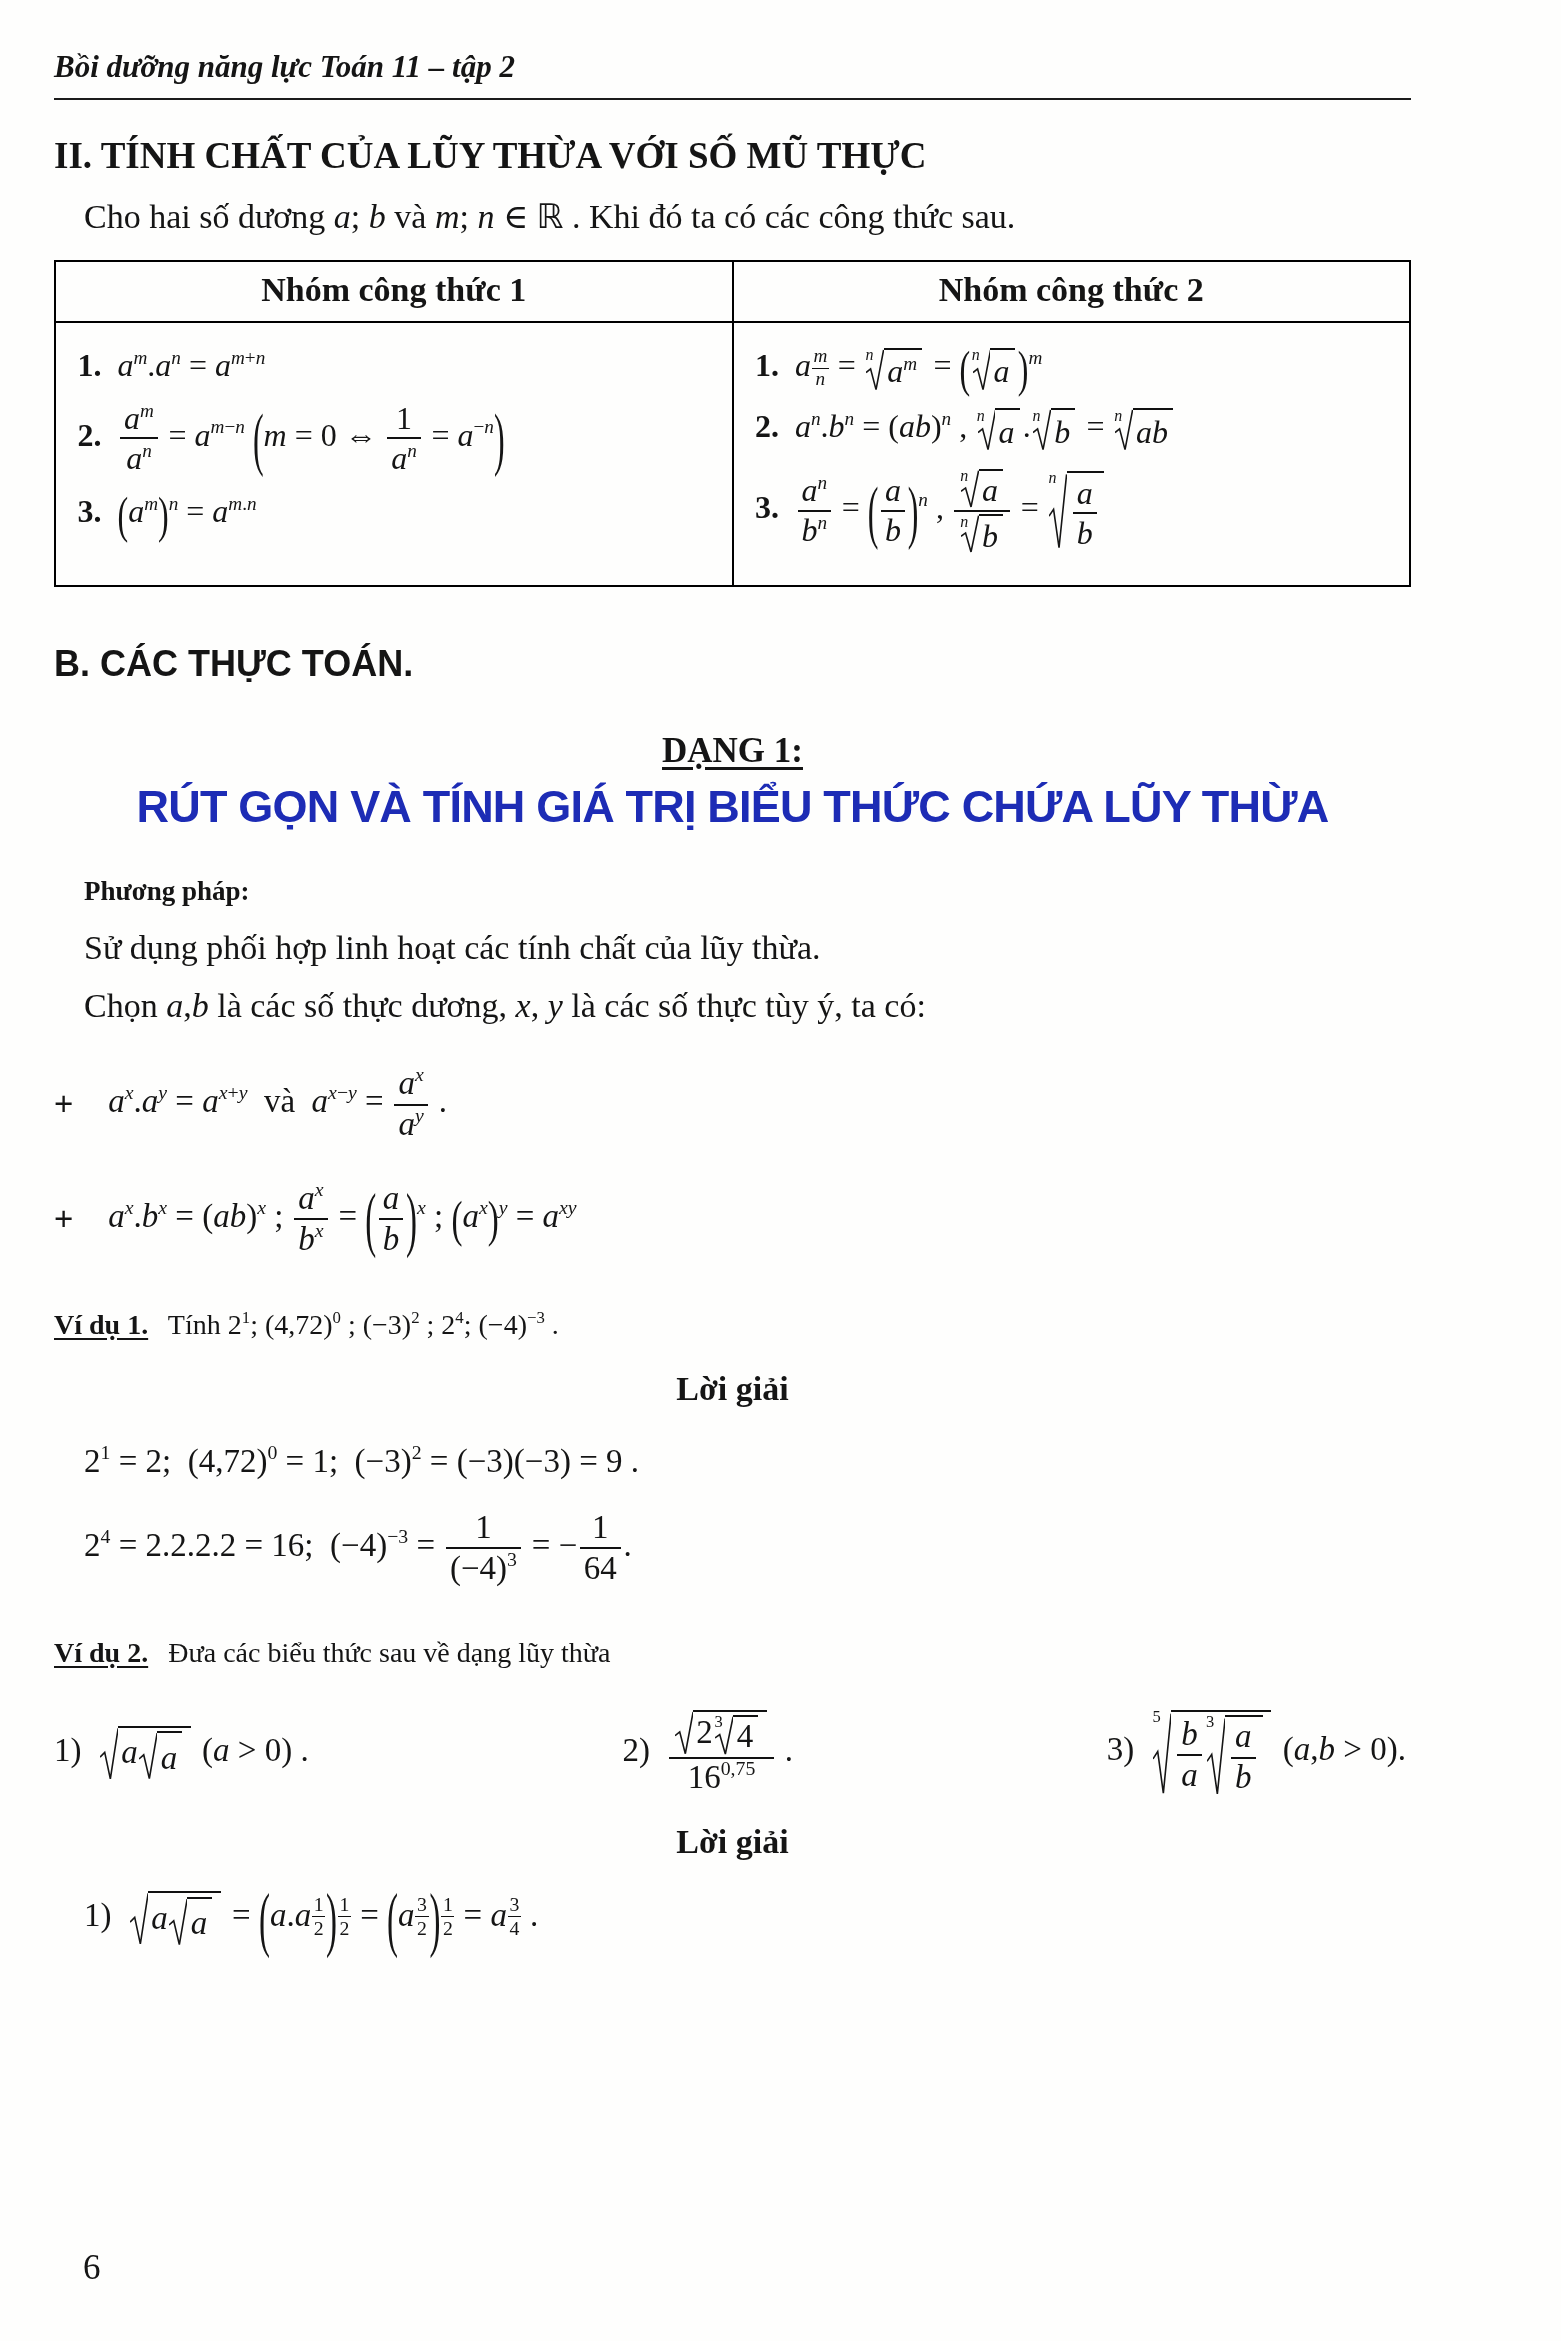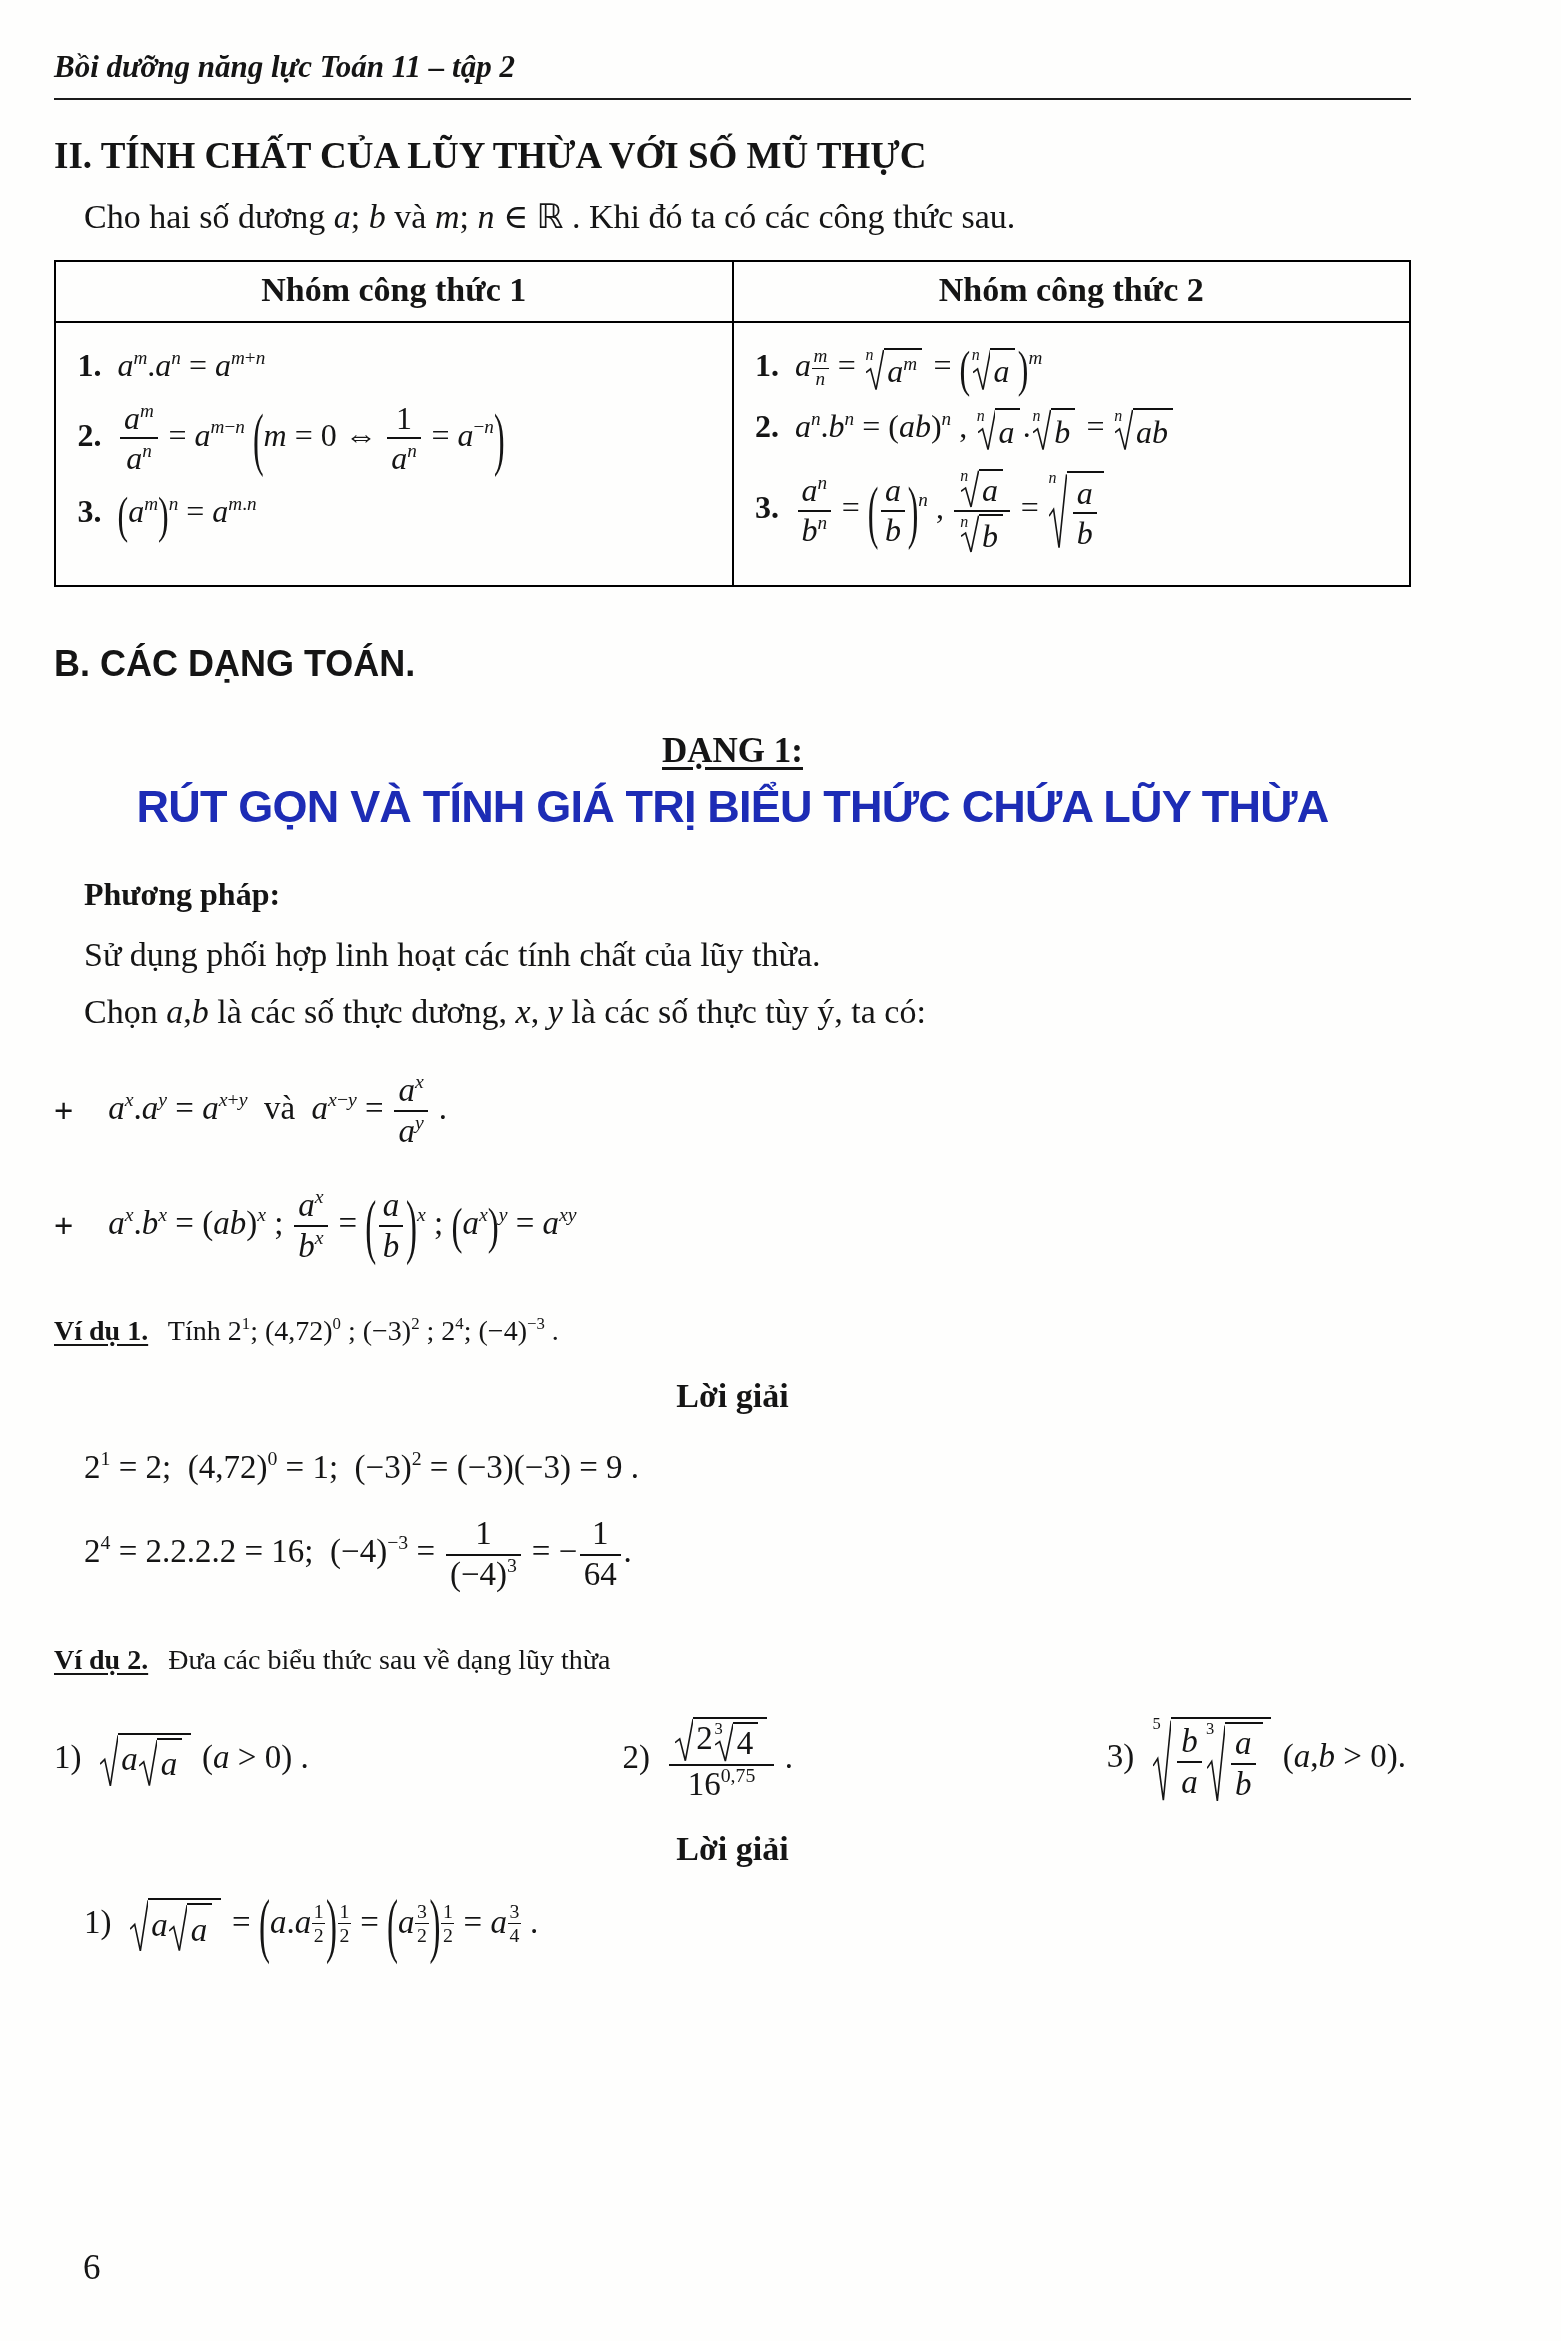--- a/index.html
+++ b/index.html
@@ -15,21 +15,21 @@
   table.formulas{border-collapse:collapse;width:100%;margin-top:3.3px;}
   .formulas th,.formulas td{border:2.5px solid #000;}
   .formulas th{font-size:34px;font-weight:700;text-align:center;padding:5px 3.3px 8.3px;}
   .formulas td{width:50%;vertical-align:top;padding:6.6px 16.5px 15px 21.5px;font-size:32px;}
   .fml{margin:16.5px 0;line-height:1.2;}
 
   .section-b{font-family:"Liberation Sans","DejaVu Sans",sans-serif;font-size:36px;font-weight:700;margin:53px 0 0;}
   .dang-label{text-align:center;font-size:35px;font-weight:700;text-decoration:underline;text-underline-offset:5px;margin:38px 0 0;}
   .dang-title{text-align:center;font-family:"Liberation Sans","DejaVu Sans",sans-serif;font-weight:700;font-size:45px;
               letter-spacing:-0.8px;color:var(--accent,#1d2cb5);margin:3px 0 0;white-space:nowrap;}
-  .method-label{font-size:32px;font-weight:700;margin:35px 0 16px;padding-left:30px;}
+  .method-label{font-size:27px;font-weight:700;margin:35px 0 16px;padding-left:30px;}
   .body-ind{margin:11.6px 0 0;padding-left:30px;}
 
   .plus-line{display:flex;align-items:center;gap:35px;margin:38px 0 0;font-size:33px;}
   .plus{font-family:"Liberation Sans",sans-serif;}
 
   .example-head{margin:48px 0 0;font-size:28px;}
   .ex-label{font-weight:700;text-decoration:underline;text-underline-offset:4.1px;margin-right:13.2px;}
   .solution-heading{text-align:center;font-weight:700;font-size:34px;margin:23px 0 0;}
   .eq{margin:26.4px 0 0;padding-left:30px;font-size:33px;}
   .items-row{display:flex;justify-content:space-between;align-items:center;margin:38px 0 0;padding-right:5px;font-size:33px;}
@@ -150,21 +150,21 @@
                 <span class="bar"><f>
                     <n><i>a</i></n>
                     <d><i>b</i></d>
                   </f></span>
               </span></div>
         </td>
       </tr>
     </tbody>
   </table>
 
-  <h2 class="section-b">B. CÁC DẠNG TOÁN.</h2>
+  <h2 class="section-b">B. CÁC THỰC TOÁN.</h2>
 
   <div class="dang-label">DẠNG 1:</div>
   <div class="dang-title">RÚT GỌN VÀ TÍNH GIÁ TRỊ BIỂU THỨC CHỨA LŨY THỪA</div>
 
   <p class="method-label">Phương pháp:</p>
   <p class="body-ind">Sử dụng phối hợp linh hoạt các tính chất của lũy thừa.</p>
   <p class="body-ind mx">Chọn <i>a</i>,<i>b</i> là các số thực dương, <i>x</i>, <i>y</i> là các số thực tùy ý, ta có:</p>
 
   <div class="plus-line">
     <span class="plus">+</span>

